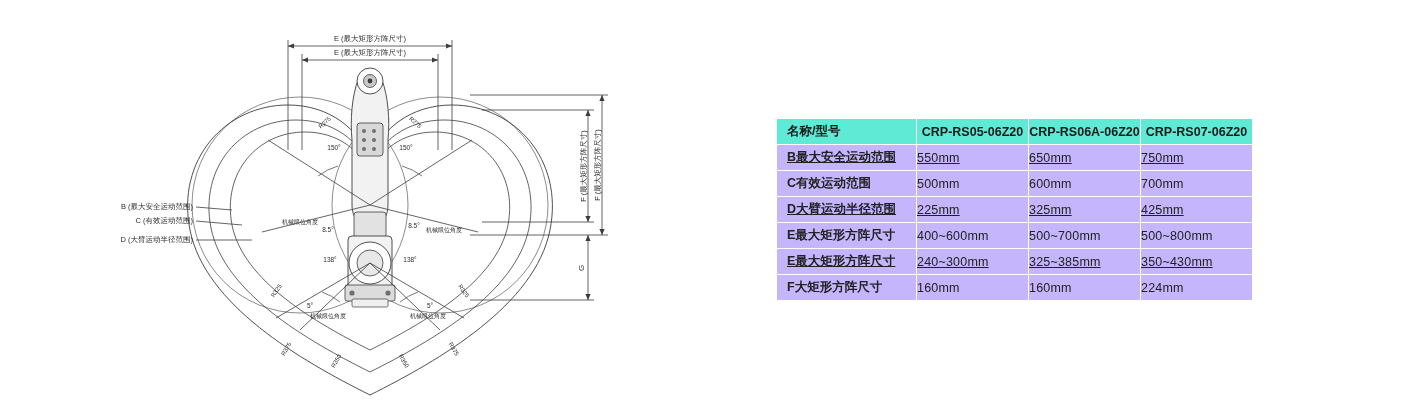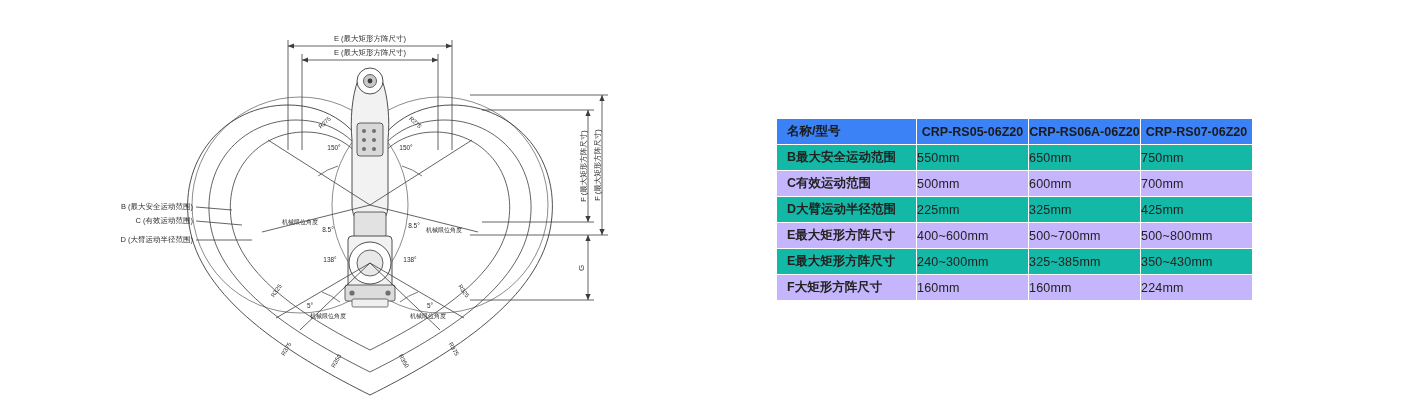--- a/index.html
+++ b/index.html
@@ -46,40 +46,41 @@
   }
   #spec-table th, #spec-table td {
     border: 1px solid #ffffff;
     padding: 0;
     height: 26px;
     box-sizing: border-box;
     vertical-align: middle;
     white-space: nowrap;
   }
   #spec-table thead th {
-    background: #3b82f6;
+    background: #5eead4;
     color: #1a1a1a;
     font-weight: bold;
     font-size: 12.5px;
   }
   #spec-table thead th.head-name {
     text-align: left;
     padding-left: 10px;
     width: 140px;
   }
   #spec-table thead th.head-model {
     width: 112px;
   }
   #spec-table tbody td.row-name {
     text-align: left;
     padding-left: 10px;
     font-weight: bold;
   }
   #spec-table tbody tr.odd td {
-    background: #14b8a6;
+    background: #c4b5fd;
+    text-decoration: underline;
   }
   #spec-table tbody tr.even td {
     background: #c4b5fd;
   }
   #spec-table tbody td.val {
     font-weight: normal;
     letter-spacing: 0.2px;
     margin-left: 28px;
   }
 </style>

